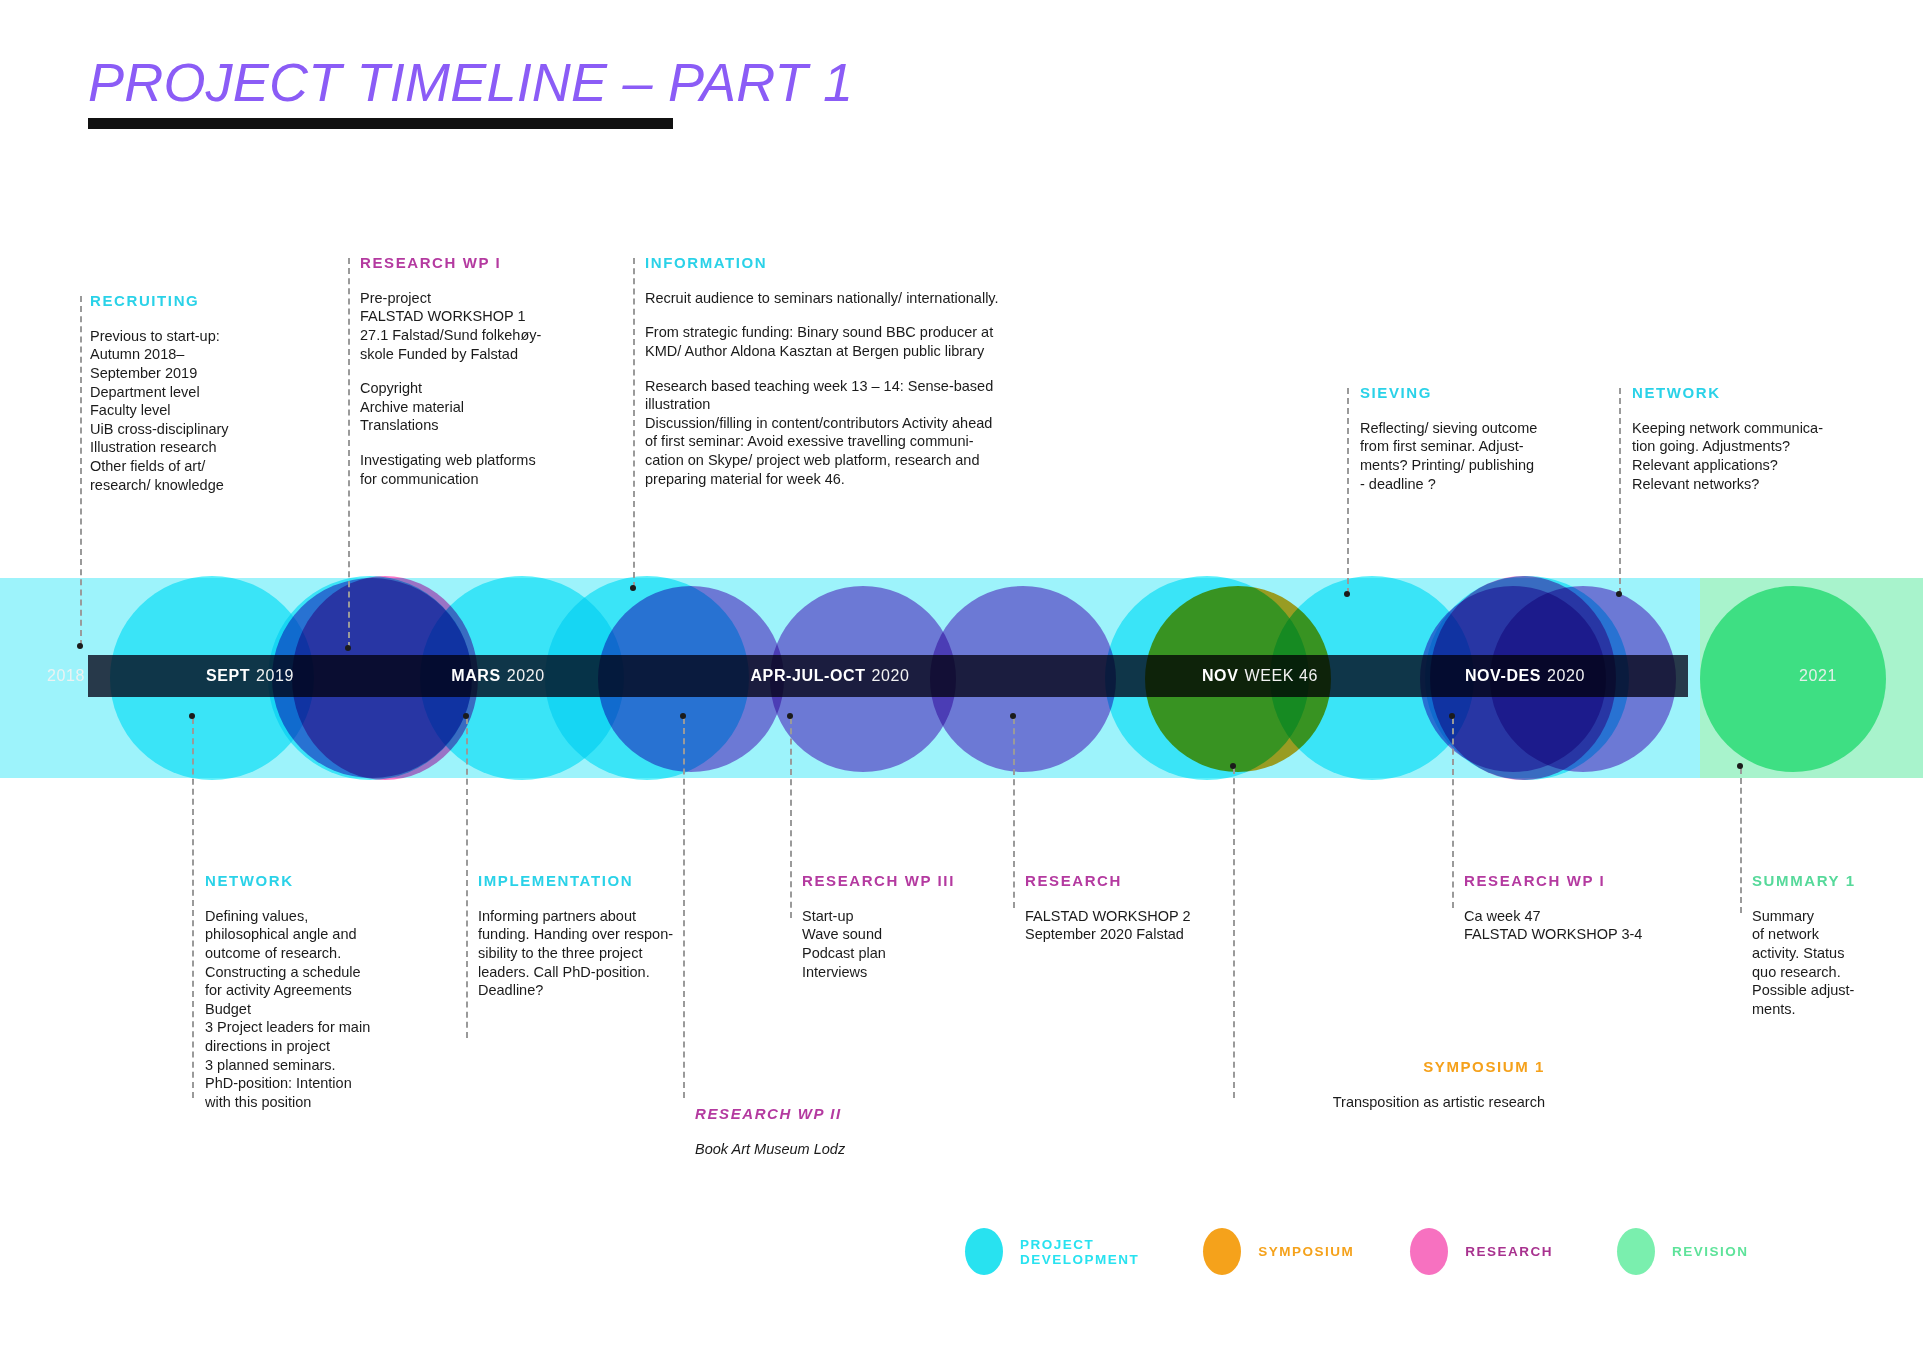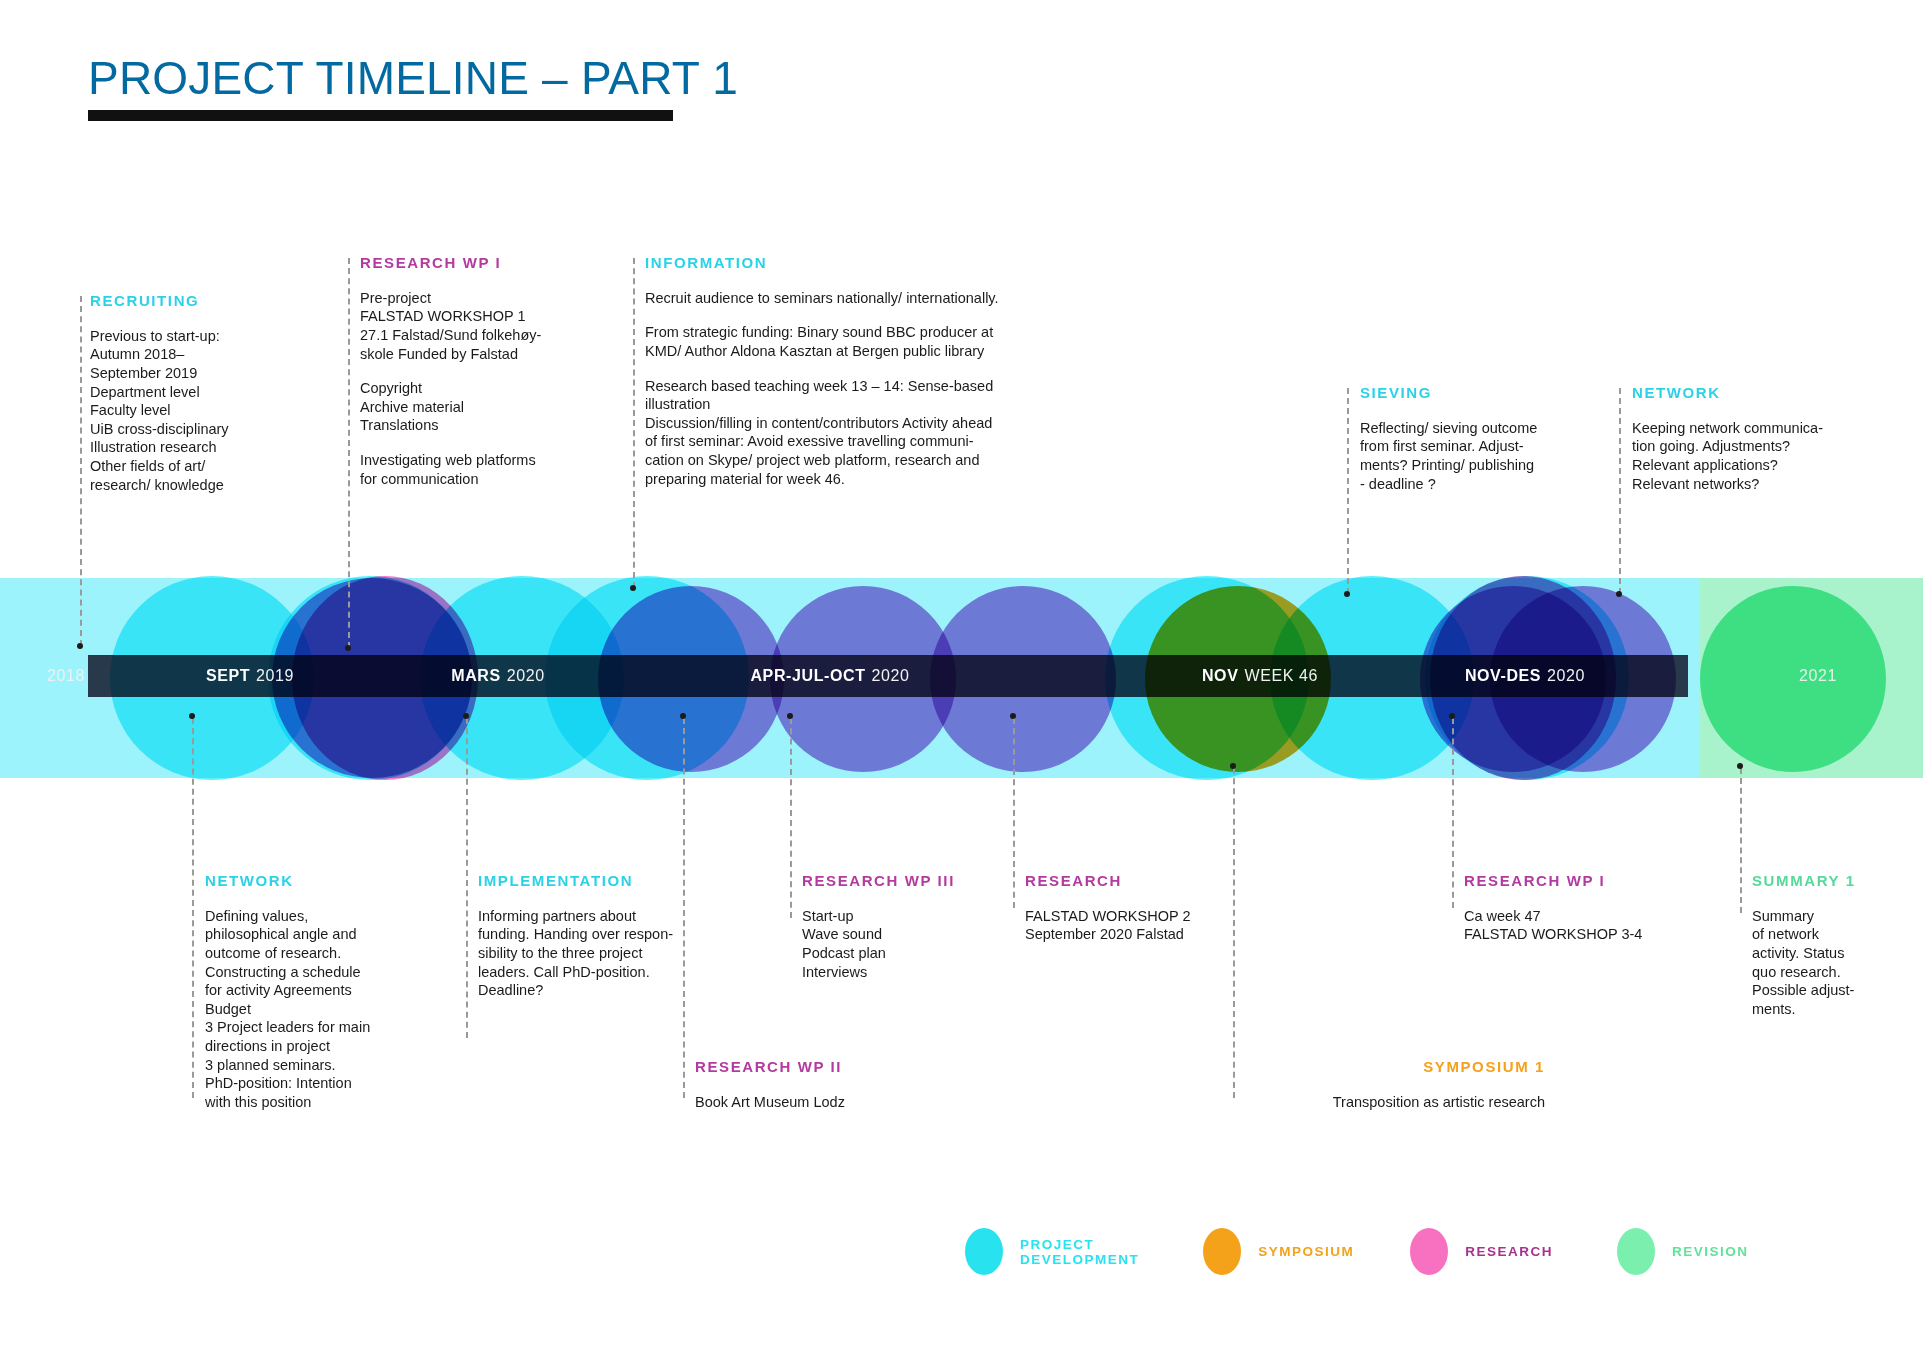--- a/index.html
+++ b/index.html
@@ -15,26 +15,27 @@
     background:#fff;
   }
 
   
   #title-wrap{
     position:absolute;
     left:88px;
     top:55px;
   }
   #title{
-    font-size:46px;
+    font-size:54px;
     font-weight:400;
     letter-spacing:0.2px;
-    color:#0369a1;
+    color:#8b5cf6;
     line-height:1;
     white-space:nowrap;
+    font-style:italic;
   }
   #title-rule{
     margin-top:9px;
     height:11px;
     background:#111;
     width:585px;
   }
 
   
   #band{
@@ -324,21 +325,21 @@
       <p style="white-space:pre-line">Informing partners about
 funding. Handing over respon-
 sibility to the three project
 leaders. Call PhD-position.
 Deadline?</p>
     </div>
   </div>
 
   <div class="leader" style="left:683px;top:718px;height:380px;"></div>
   <div class="dot" style="left:680px;top:713px;"></div>
-  <div class="anno" style="left:695px;top:1058px;width:260px;">
+  <div class="anno" style="left:695px;top:1105px;width:260px;font-style:italic;">
     <div class="hd c-mag">RESEARCH WP II</div>
     <div class="bd">
       <p style="white-space:pre-line">Book Art Museum Lodz</p>
     </div>
   </div>
 
   <div class="leader" style="left:790px;top:718px;height:200px;"></div>
   <div class="dot" style="left:787px;top:713px;"></div>
   <div class="anno" style="left:802px;top:872px;width:240px;">
     <div class="hd c-mag">RESEARCH WP III</div>

